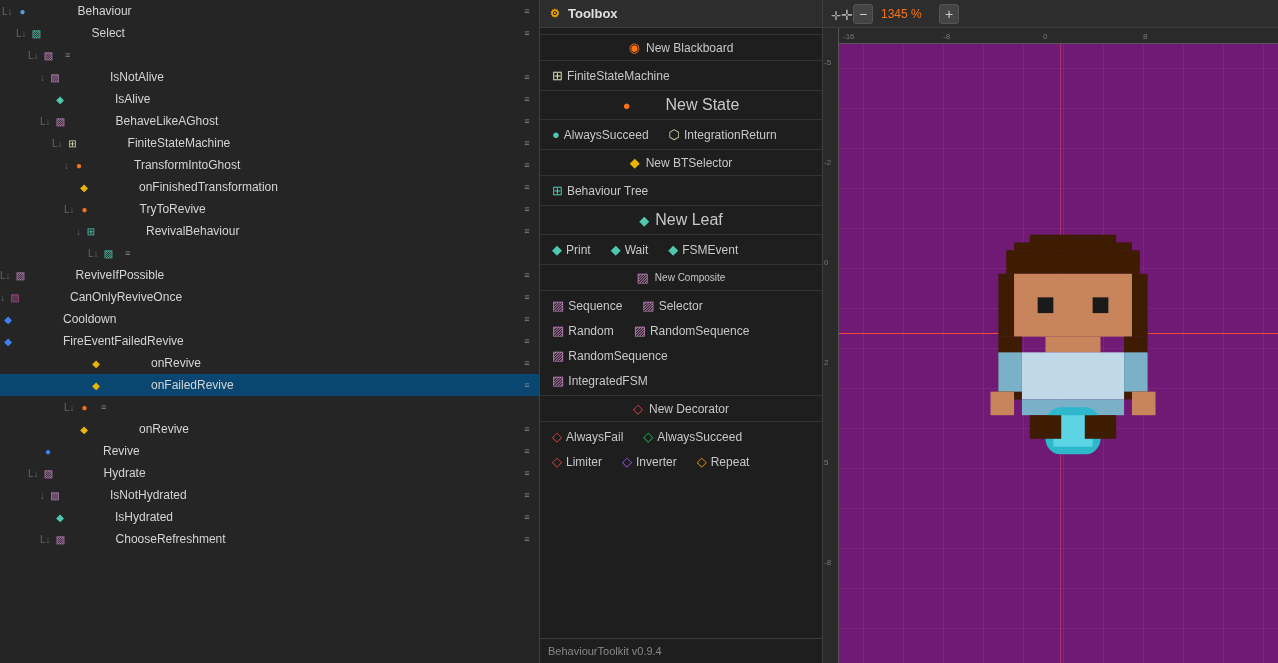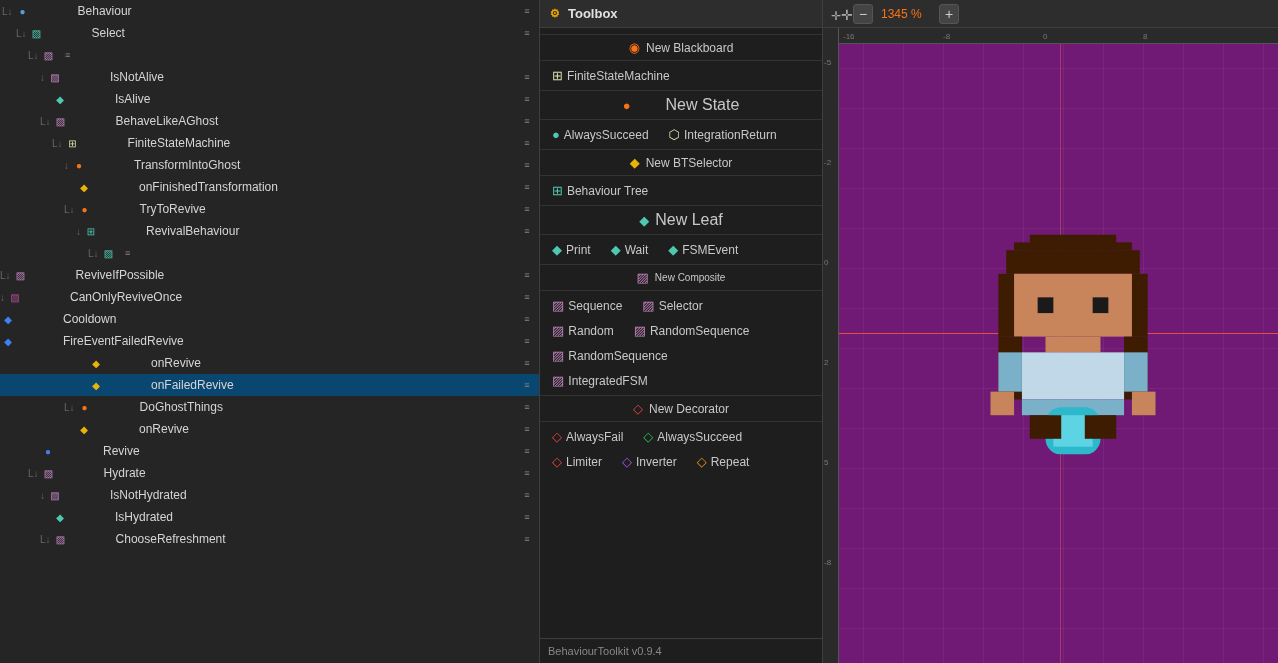--- a/index.html
+++ b/index.html
@@ -417,21 +417,20 @@
         <span class="scroll-btn">≡</span>
       </div>
       <div class="tree-row indent-7 selected">
         <span class="row-icon" style="color:#eab308">◆</span>
         <span class="label">onFailedRevive</span>
         <span class="scroll-btn">≡</span>
       </div>
       <div class="tree-row indent-5">
         <span class="connector">L↓</span>
         <span class="row-icon" style="color:#f97316">●</span>
-        <span class="label">DoGhostThings</span>
         <span class="scroll-btn">≡</span>
       </div>
       <div class="tree-row indent-6">
         <span class="row-icon" style="color:#eab308">◆</span>
         <span class="label">onRevive</span>
         <span class="scroll-btn">≡</span>
       </div>
       <div class="tree-row indent-3">
         <span class="row-icon" style="color:#3b82f6">●</span>
         <span class="label">Revive</span>

